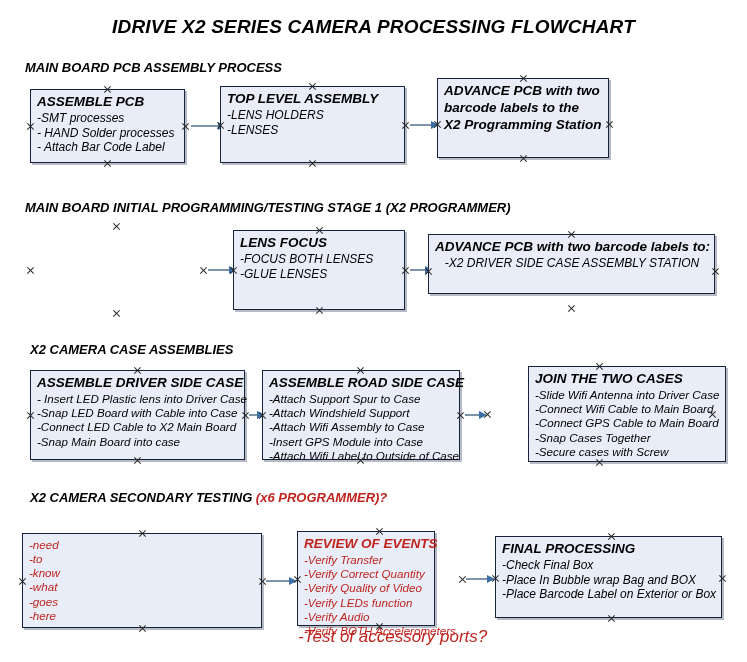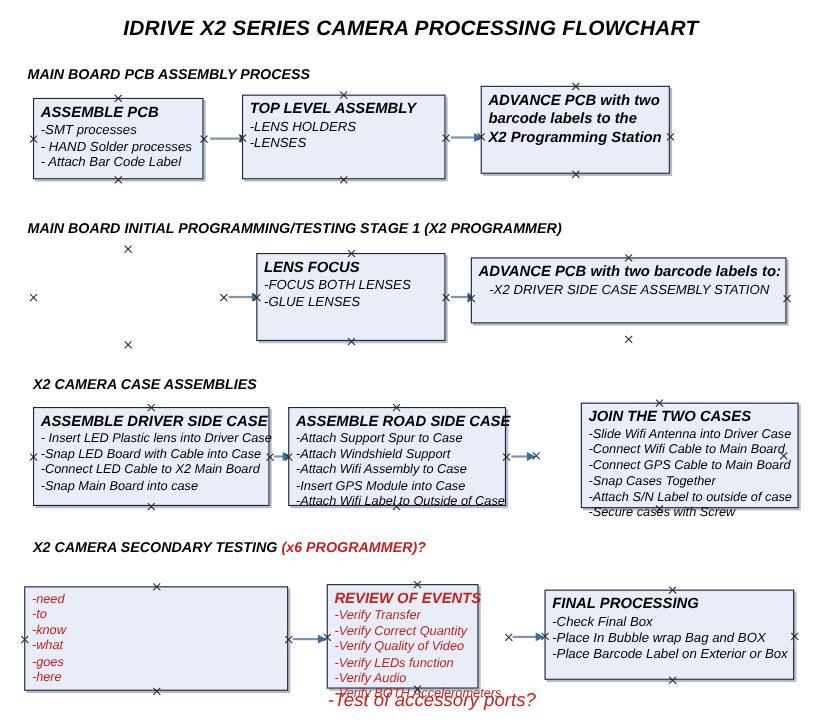--- a/index.html
+++ b/index.html
@@ -230,21 +230,20 @@
   <div class="conn" style="left:465px; top:414px; width:15px;">
     <div class="arrowhead"></div>
   </div>
 
   <div class="node tight" style="left:487px; top:366px; width:198px; height:96px;margin-left:41px;">
     <div class="node-title">JOIN THE TWO CASES</div>
     <div class="node-line">-Slide Wifi Antenna into Driver Case</div>
     <div class="node-line">-Connect Wifi Cable to Main Board</div>
     <div class="node-line">-Connect GPS Cable to Main Board</div>
     <div class="node-line">-Snap Cases Together</div>
-    <div class="node-line">-Attach S/N Label to outside of case</div>
     <div class="node-line">-Secure cases with Screw</div>
   </div>
   <div class="handle" style="left:595px; top:361.5px;"></div>
   <div class="handle" style="left:595px; top:457.5px;"></div>
   <div class="handle" style="left:482.5px; top:409.5px;"></div>
   <div class="handle" style="left:707.5px; top:409.5px;"></div>
 
   <div class="section-header" style="left:30px; top:490px;">
     <span>X2 CAMERA SECONDARY TESTING </span><span class="accent">(x6 PROGRAMMER)?</span>
   </div>

